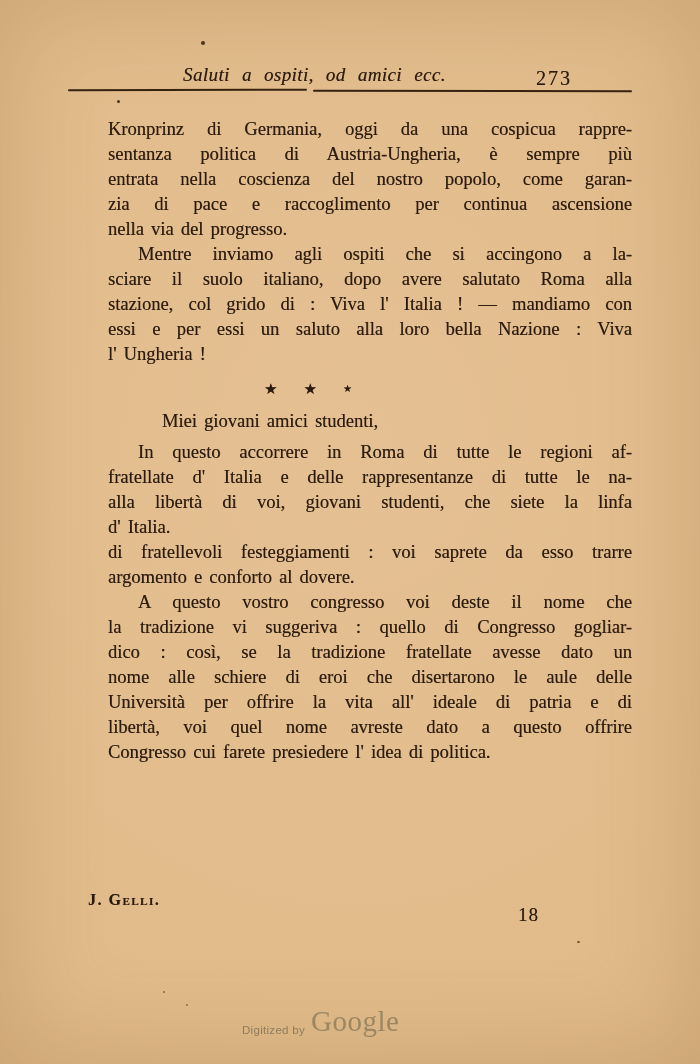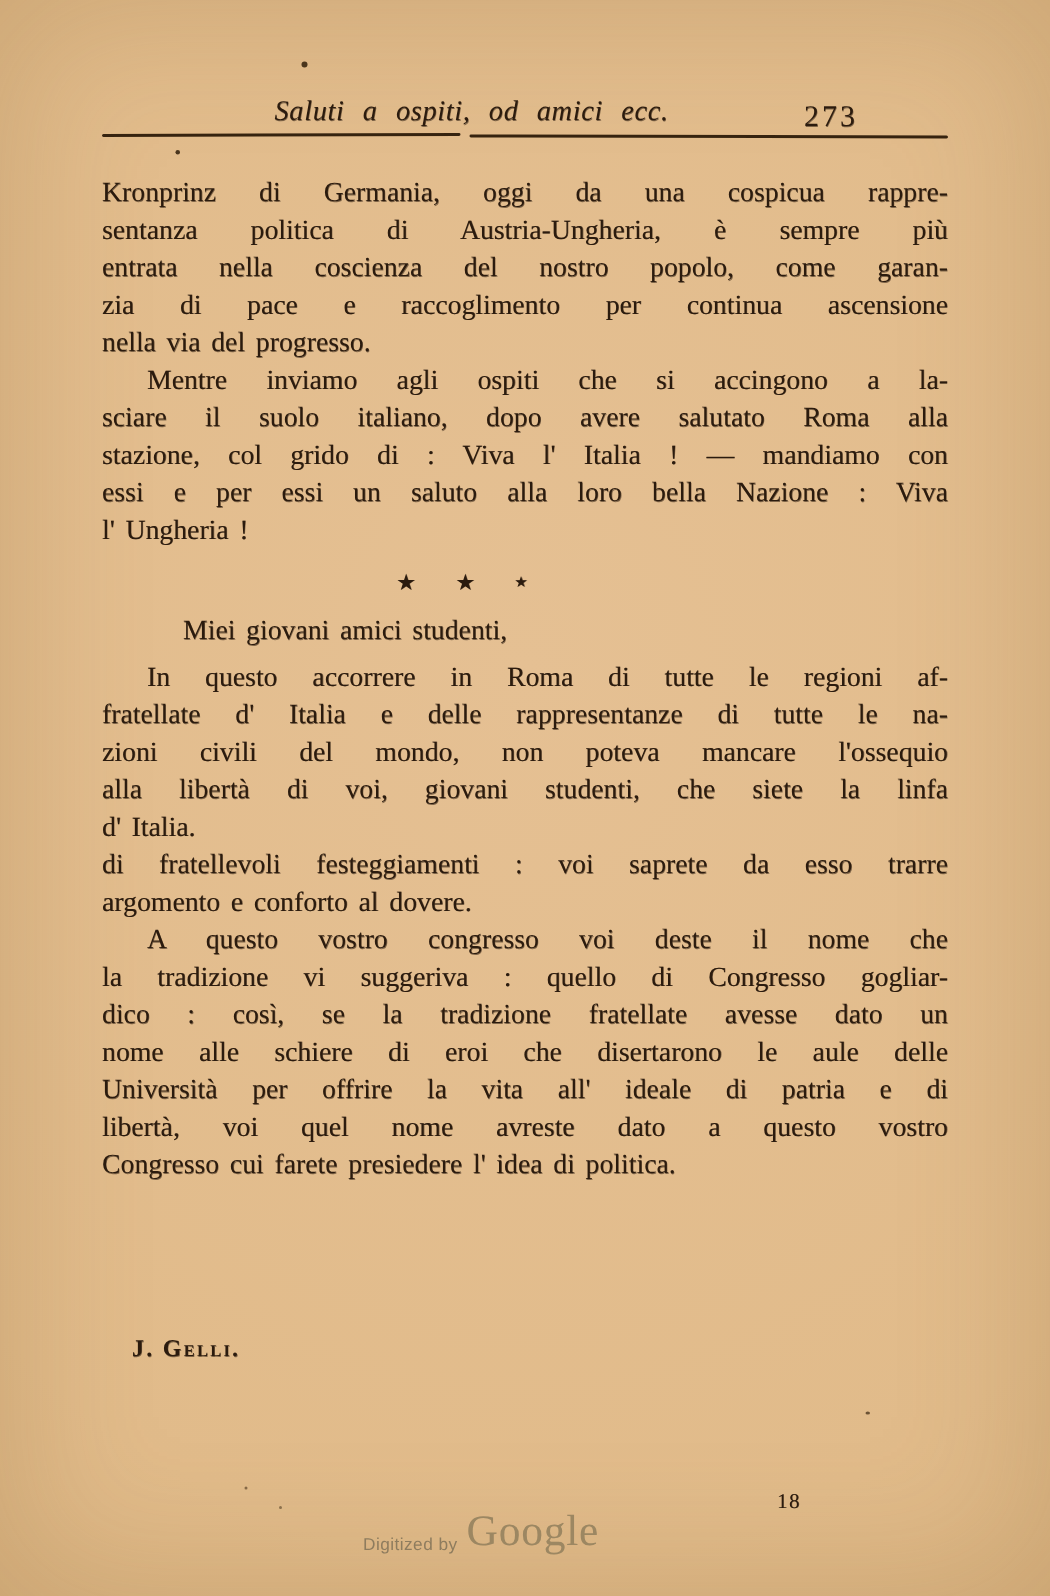--- a/index.html
+++ b/index.html
@@ -31,21 +31,21 @@
   .rule-a { top: 89px; left: 68px; width: 239px; height: 2px; transform: rotate(-0.15deg); }
   .rule-b { top: 90px; left: 313px; width: 319px; height: 2px; transform: rotate(0.12deg); }
 
   
   .content {
     position: absolute; top: 103px; left: 68px; width: 564px;
     padding-top: 14px;
     font-size: 18.5px; line-height: 25px; word-spacing: 2.5px;
   }
   .para { margin: 0; }
-  .line { white-space: normal; }
+  .line { white-space: normal; margin-left: 40px; }
   .line.j { text-align: justify; text-align-last: justify; }
   .line.ind1 { text-indent: 30px; }
   .line.ind2 { padding-left: 54px; }
 
   .stars {
     height: 22px; margin: 9px 0 11px 0;
     padding-left: 196px; letter-spacing: 0;
   }
   .star { display: inline-block; line-height: 20px; }
   .star.big   { font-size: 15px; margin-right: 26px; }
@@ -57,22 +57,22 @@
   }
   .salutation { margin: 0 0 6px 0; }
 
   
   .footer-signature {
     position: absolute; left: 88px; top: 891px;
     font-size: 16px; font-variant: small-caps; font-weight: bold;
     letter-spacing: 1.5px;
   }
   .sheet-number {
-    position: absolute; left: 518px; top: 994px;
-    font-size: 14px; letter-spacing: 1px;
+    position: absolute; left: 518px; top: 904px;
+    font-size: 19px; letter-spacing: 1px;
   }
 
   
   .watermark {
     position: absolute; left: 242px; top: 1006px;
     display: flex; align-items: flex-end;
   }
   .wm-prefix {
     font-family: "Liberation Sans", sans-serif;
     font-size: 11.5px; color: #8e7c5e; letter-spacing: 0.3px; margin-right: 6px;
@@ -117,35 +117,34 @@
         <div class="line j">essi e per essi un saluto alla loro bella Nazione : Viva</div>
         <div class="line">l' Ungheria !</div>
       </div>
       <div class="stars"><span class="star big">★</span><span class="star big">★</span><span class="star small">★</span></div>
       <div class="para salutation">
         <div class="line ind2">Miei giovani amici studenti,</div>
       </div>
       <div class="para">
         <div class="line j ind1">In questo accorrere in Roma di tutte le regioni af-</div>
         <div class="line j">fratellate d' Italia e delle rappresentanze di tutte le na-</div>
-        <div class="line j">zioni civili del mondo, non poteva mancare l'ossequio</div>
         <div class="line j">alla libertà di voi, giovani studenti, che siete la linfa</div>
         <div class="line">d' Italia.</div>
       </div>
       <div class="para">
         <div class="line j">di fratellevoli festeggiamenti : voi saprete da esso trarre</div>
         <div class="line">argomento e conforto al dovere.</div>
       </div>
       <div class="para">
         <div class="line j ind1">A questo vostro congresso voi deste il nome che</div>
         <div class="line j">la tradizione vi suggeriva : quello di Congresso gogliar-</div>
         <div class="line j">dico : così, se la tradizione fratellate avesse dato un</div>
         <div class="line j">nome alle schiere di eroi che disertarono le aule delle</div>
         <div class="line j">Università per offrire la vita all' ideale di patria e di</div>
-        <div class="line j">libertà, voi quel nome avreste dato a questo vostro</div>
+        <div class="line j">libertà, voi quel nome avreste dato a questo offrire</div>
         <div class="line">Congresso cui farete presiedere l' idea di politica.</div>
       </div>
     </div>
 
   <div class="footer-signature ink">J. Gelli.</div>
 
   <div class="sheet-number ink">18</div>
 
   <div class="watermark">
     <span class="wm-prefix">Digitized by</span>

